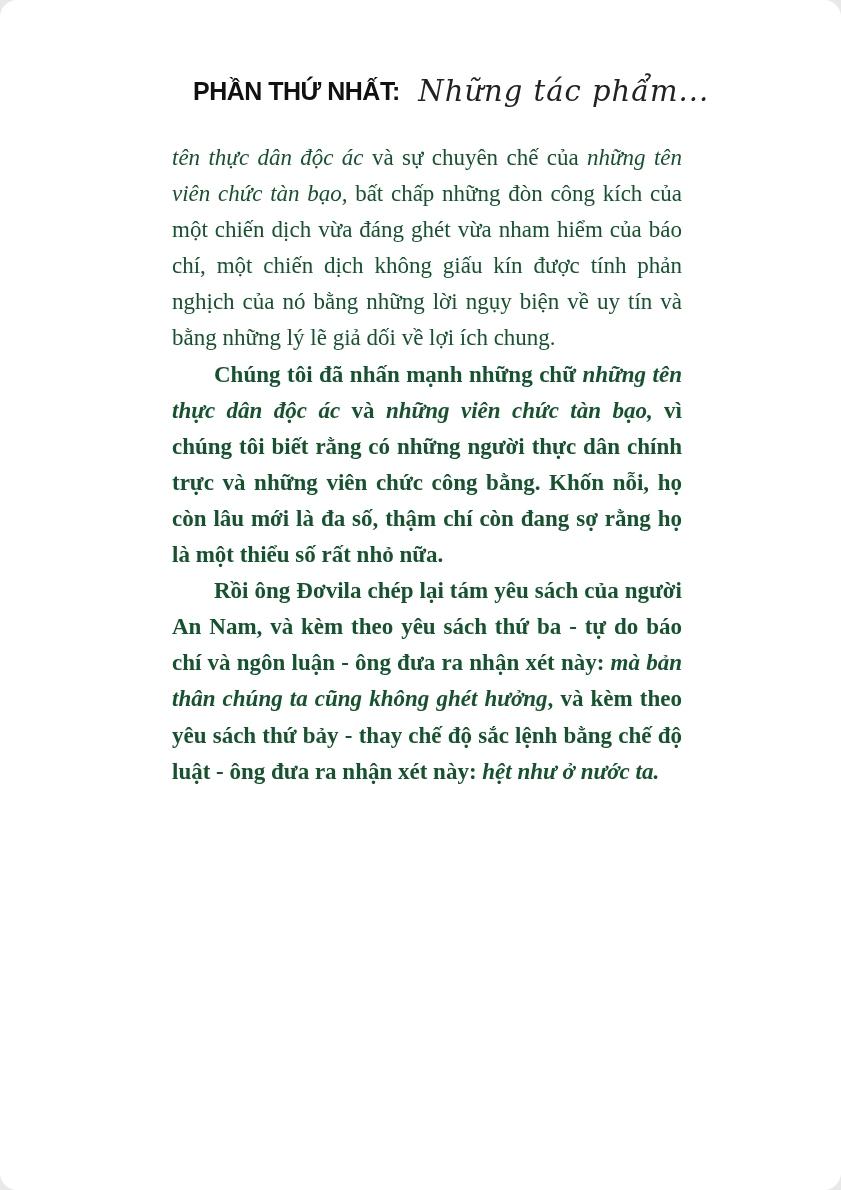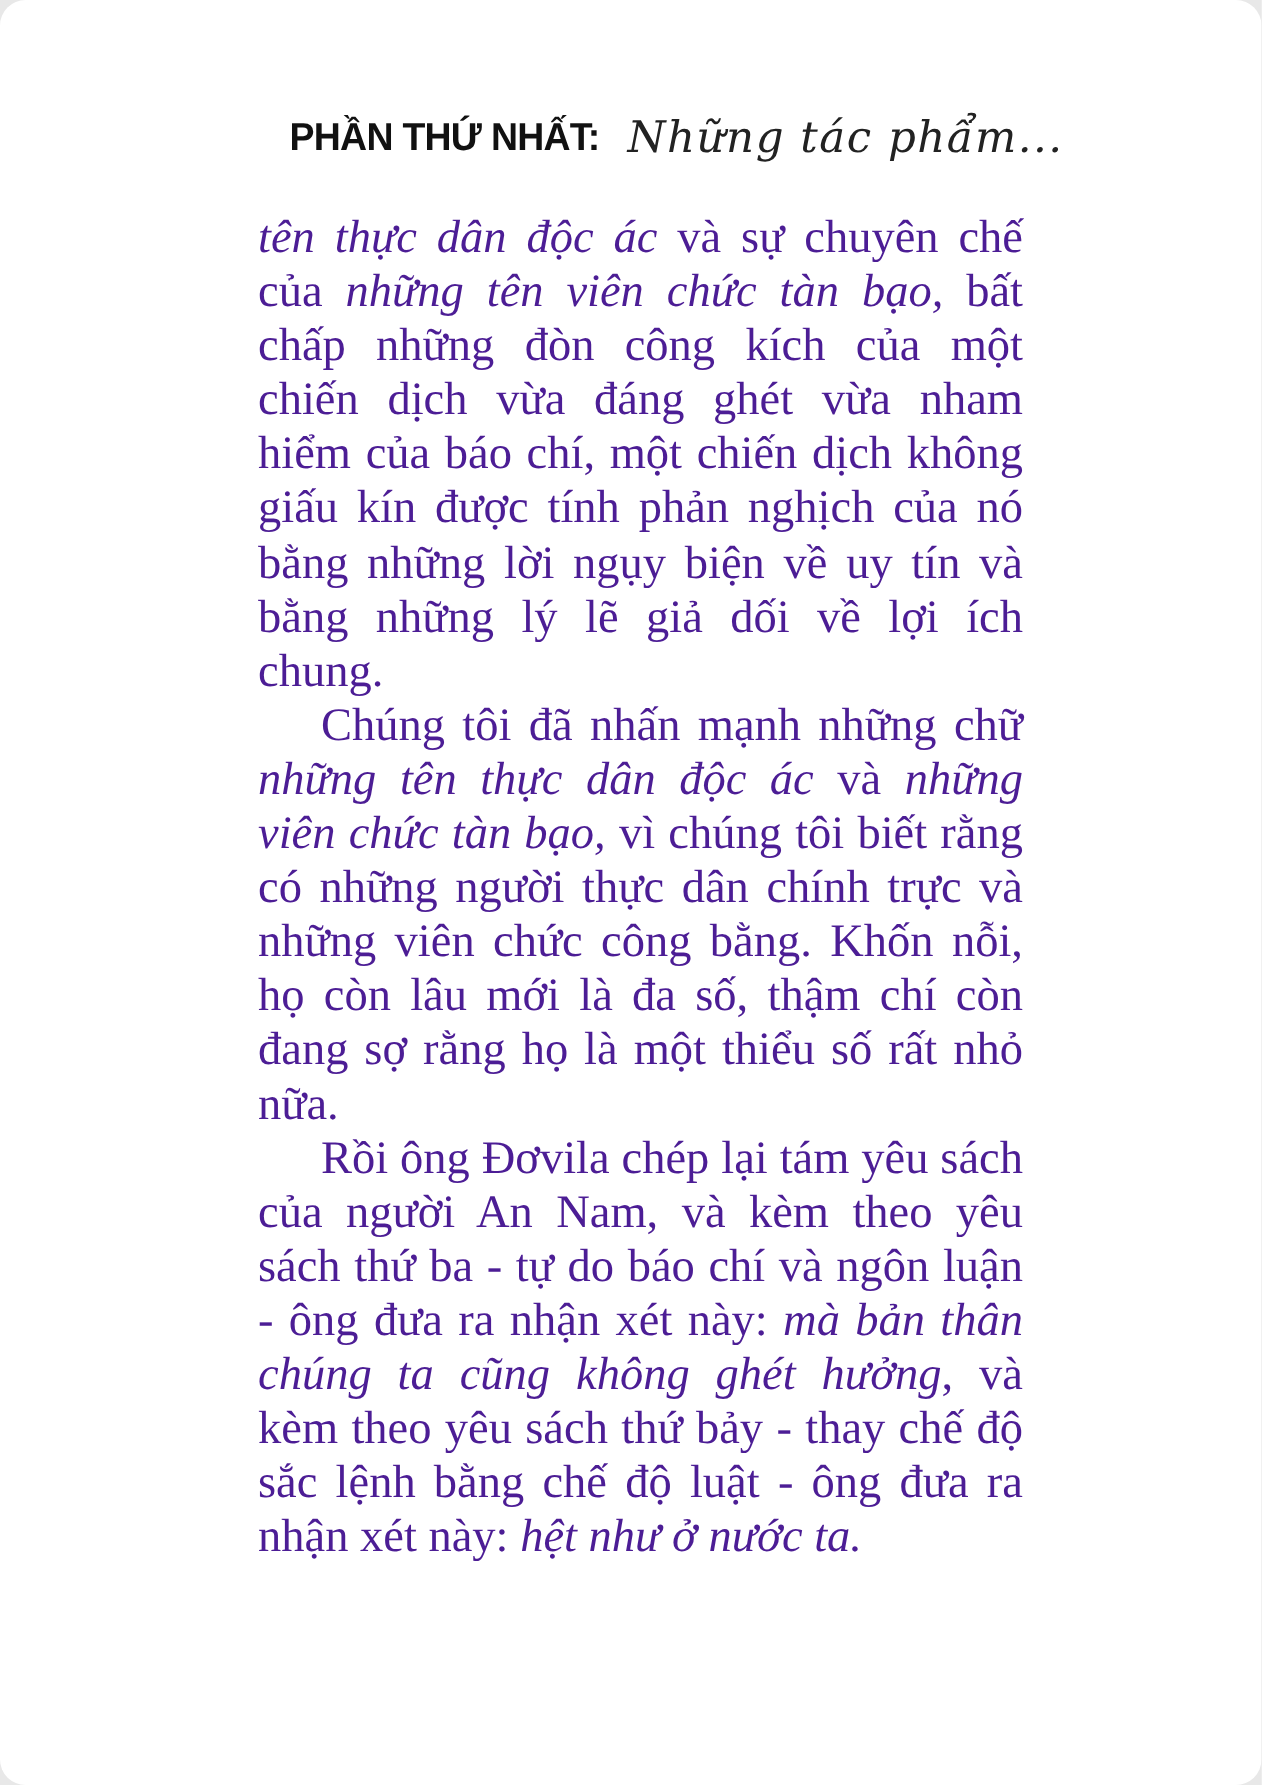--- a/index.html
+++ b/index.html
@@ -54,26 +54,26 @@
     font-family: "Liberation Serif", serif;
     font-weight: 700;
   }
   .body-text {
     position: absolute;
     top: 140px;
     left: 172px;
     width: 510px;
   }
   .body-text p {
-    font-size: 31px;
+    font-size: 23px;
     line-height: 36.1px;
     text-align: justify;
-    color: #4c1d95;
+    color: #14532d;
   }
-  .body-text p.indent { text-indent: 42px; }
+  .body-text p.indent { text-indent: 42px; font-weight: bold; }
   .body-text em {
     font-style: italic;
     font-family: "Liberation Serif", serif;
   }
 </style>
 </head>
 <body>
 
 <div class="page">
 

